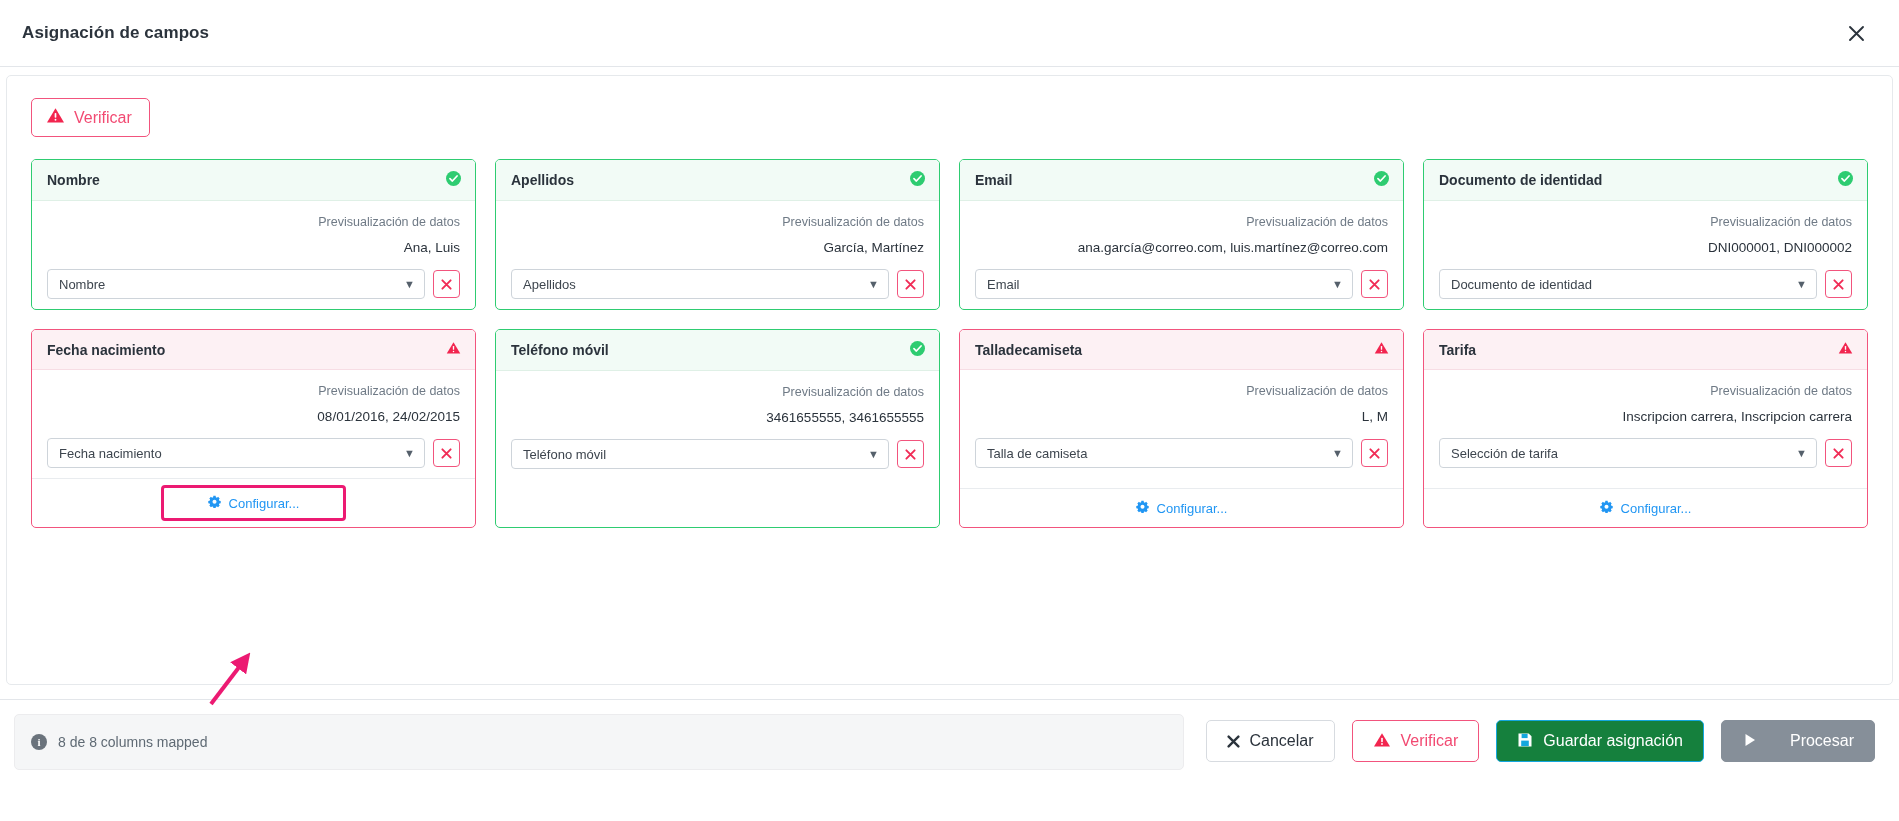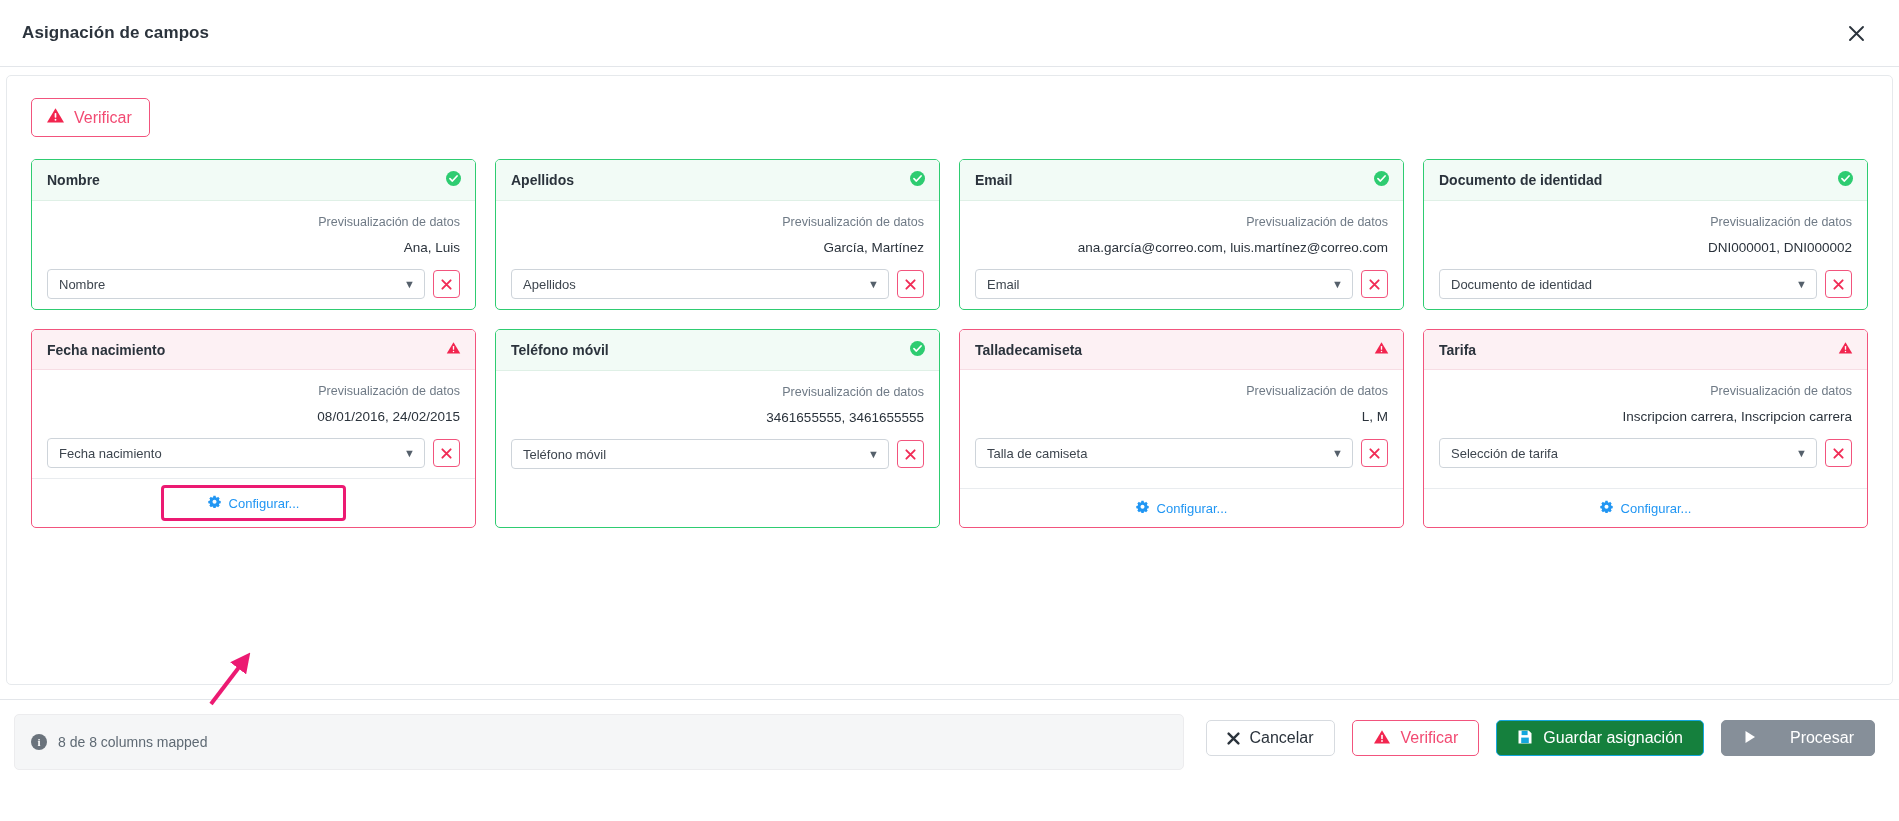--- a/index.html
+++ b/index.html
@@ -220,21 +220,21 @@
     display: flex; align-items: center; justify-content: center;
     flex: 0 0 auto;
   }
   .footer-actions {
     display: flex;
     align-items: center;
     gap: 17px;
     padding-top: 6px;
   }
   .btn {
-    height: 36px;
+    height: 42px;
     border-radius: 5px;
     display: inline-flex;
     align-items: center;
     gap: 10px;
     font-size: 16px;
     padding: 0 20px;
     cursor: pointer;
     line-height: 1;
     white-space: nowrap;
   }

